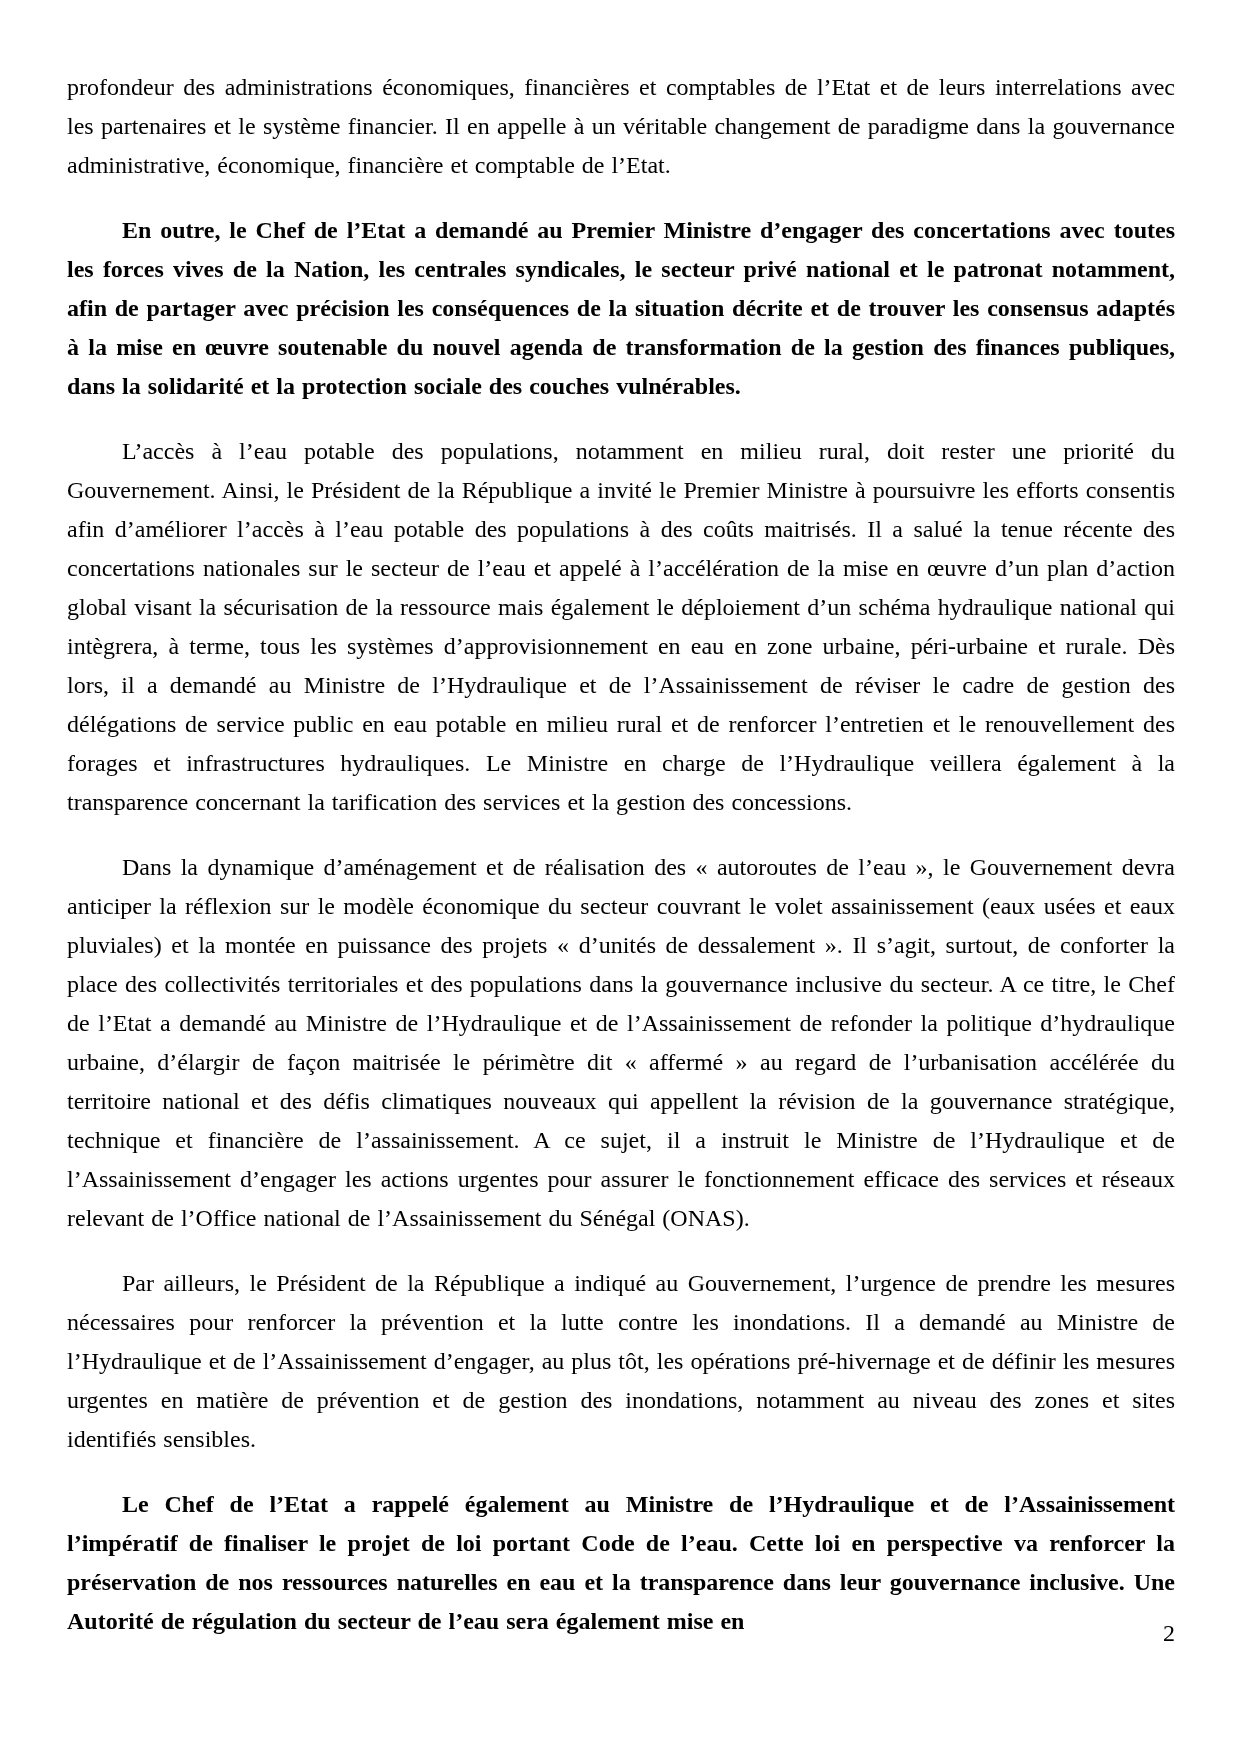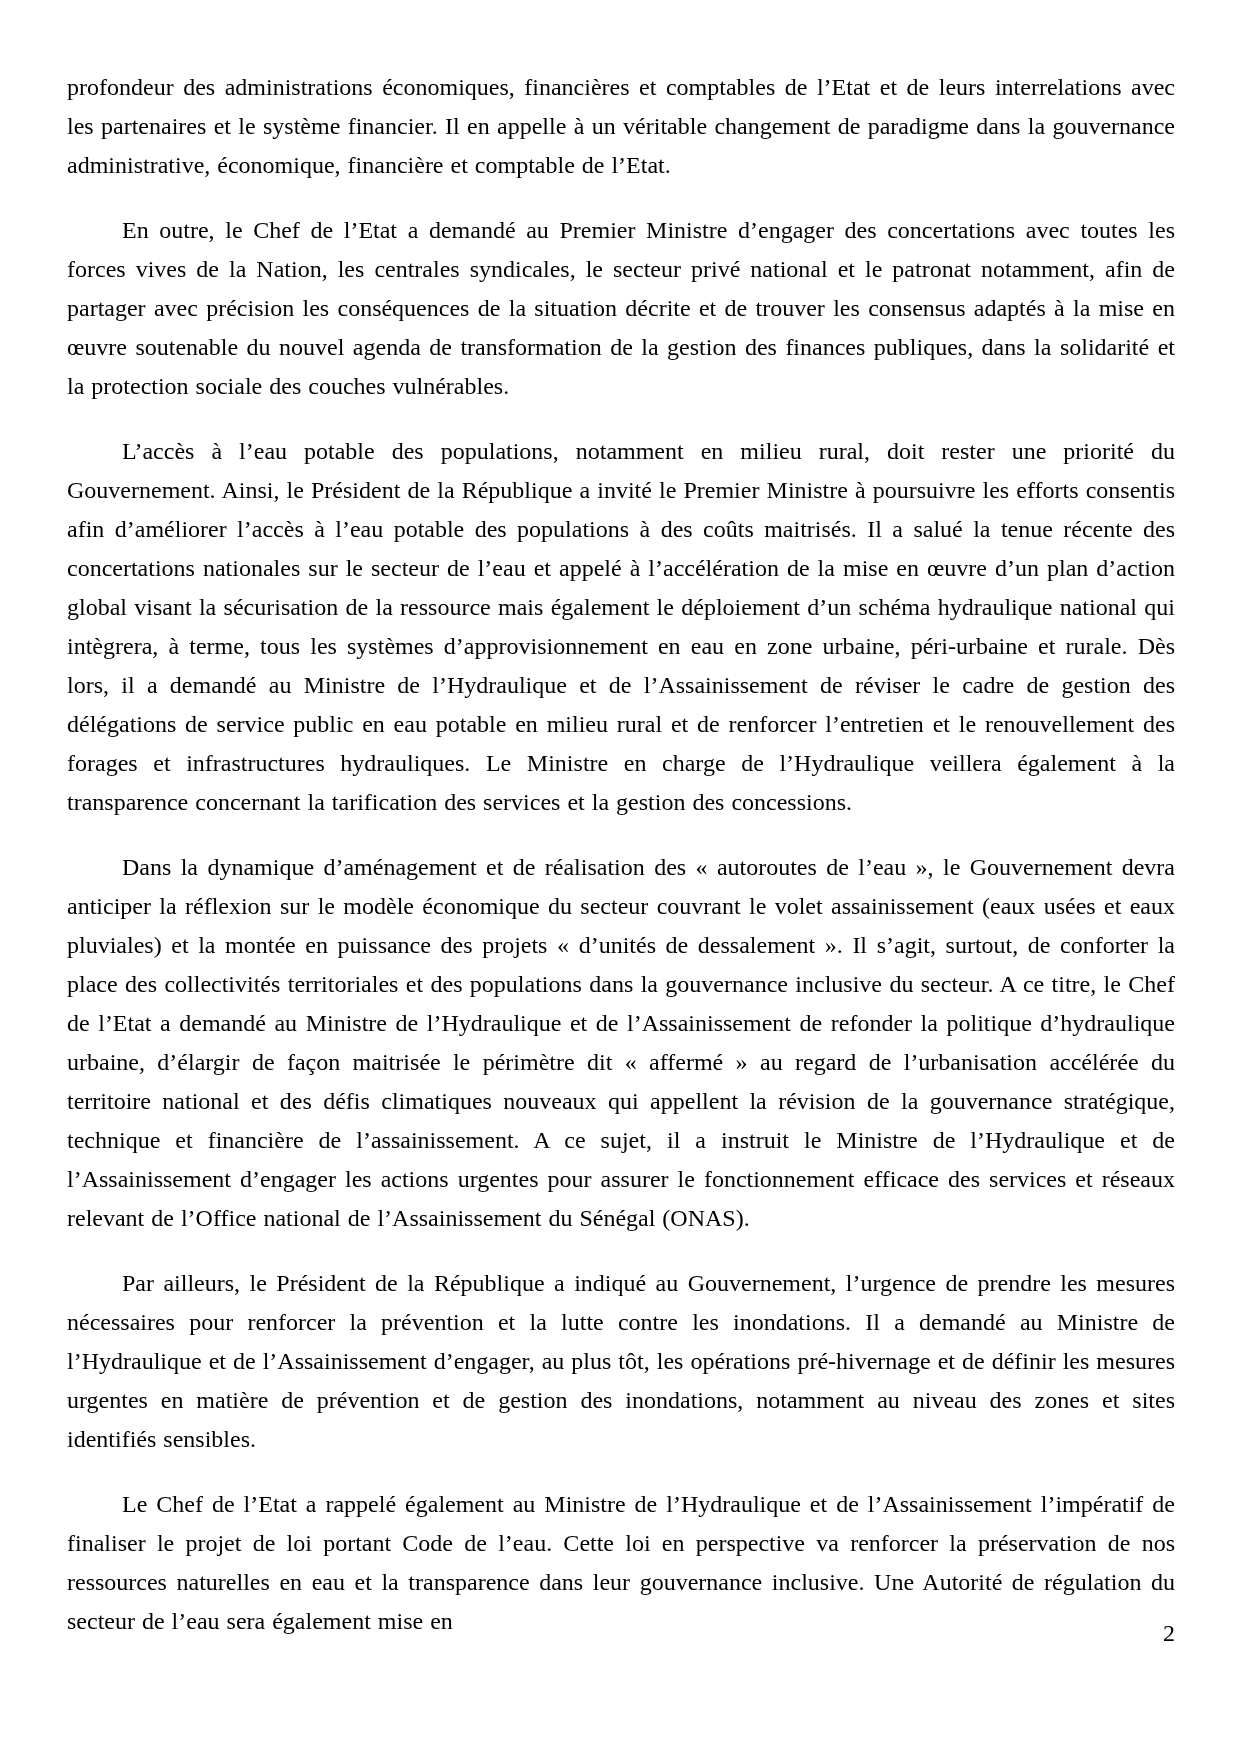--- a/index.html
+++ b/index.html
@@ -27,20 +27,21 @@
       line-height: 39px;
       text-align: justify;
       margin: 0 0 26px 0;
       word-spacing: 1px;
     }
     .para.indent {
       text-indent: 55px;
     }
     .para.gap-large {
       margin-top: 20px;
+      font-weight: bold;
     }
     .page-number {
       position: absolute;
       top: 1618px;
       right: 66px;
       font-size: 24px;
       line-height: 30px;
       color: #000000;
     }
   </style>

